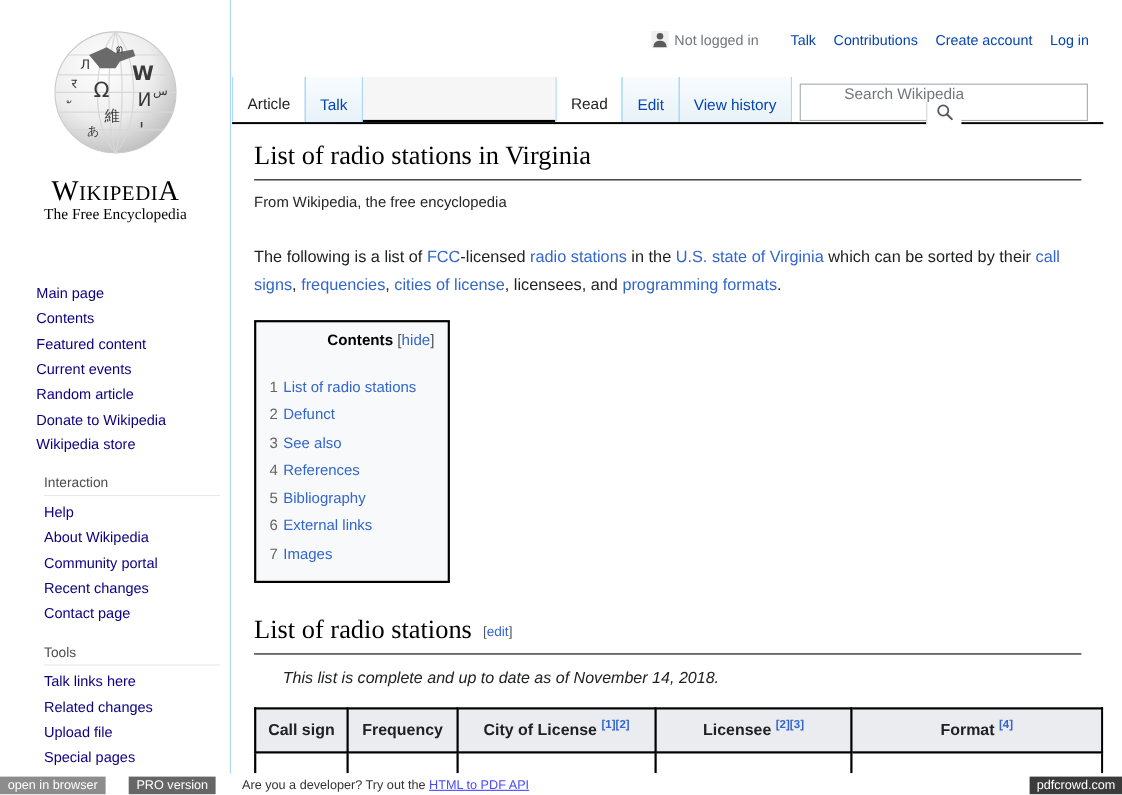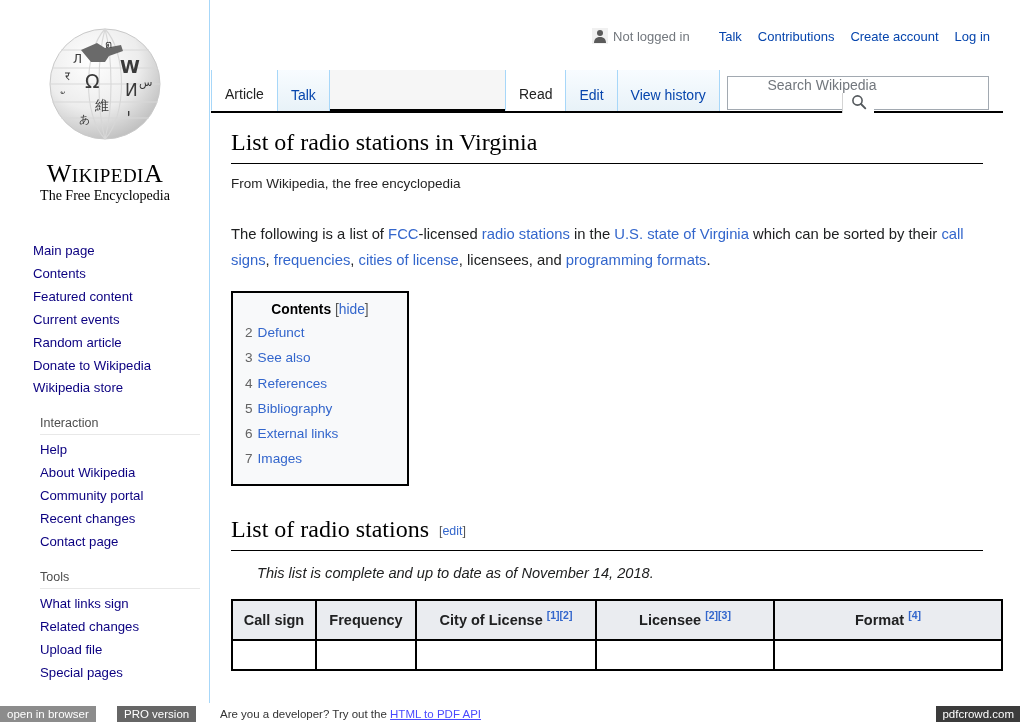--- a/index.html
+++ b/index.html
@@ -70,21 +70,21 @@
   .portal-list { list-style: none; margin: 0; padding: 0; }
   .portal-list li { margin: 0; padding: 0; }
   .portal-list a {
     display: block;
     color: #0b0080;
     font-size: 13.2px;
     line-height: 22.9px;
     text-decoration: none;
     white-space: nowrap;
   }
-  #first-portal { margin-top: 40px; padding-left: 33px; }
+  #first-portal { margin-top: 56px; padding-left: 33px; }
 
   
   #user-bar {
     position: absolute;
     left: 560px; top: 28px;
     width: 430px;
     height: 24px;
     text-align: right;
     font-size: 13px;
   }
@@ -224,25 +224,25 @@
 
   
   #toc {
     margin-top: 18px;
     width: 178px;
     border: 2px solid #000;
     background: #f8f9fa;
     padding: 9px 12px 12px 12px;
   }
   #toc-title {
-    text-align: center;
+    text-align: right;
     font-size: 13.8px;
     font-weight: bold;
     color: #000;
-    margin-bottom: 3px;
+    margin-bottom: 22px;
   }
   #toc-title .brk { font-weight: normal; color: #555; }
   #toc-title .hide { color: #3366cc; font-weight: normal; cursor: pointer; }
   #toc ul { list-style: none; margin: 0; padding: 0; }
   #toc li {
     font-size: 13.6px;
     line-height: 25.3px;
     color: #646464;
     white-space: nowrap;
   }
@@ -450,21 +450,21 @@
         <li>
             <a>Contact page</a>
           </li>
       </ul>
     </div>
 
     <div class="nav-portal">
       <div class="portal-heading">Tools</div>
       <ul class="portal-list">
         <li>
-            <a>What links sign</a>
+            <a>Talk links here</a>
           </li>
         <li>
             <a>Related changes</a>
           </li>
         <li>
             <a>Upload file</a>
           </li>
         <li>
             <a>Special pages</a>
           </li>
@@ -523,20 +523,21 @@
     <p id="intro">
       <span>The following is a list of </span><a class="wlink">FCC</a><span>-licensed </span><a class="wlink">radio stations</a><span> in the </span><a class="wlink">U.S. state of Virginia</a><span> which can be sorted by their </span><a class="wlink">call signs</a><span>, </span><a class="wlink">frequencies</a><span>, </span><a class="wlink">cities of license</a><span>, licensees, and </span><a class="wlink">programming formats</a><span>.</span>
     </p>
 
     <div id="toc">
       <div id="toc-title">
         <span>Contents</span>
         <span class="brk">[</span><span class="hide">hide</span><span class="brk">]</span>
       </div>
       <ul>
+        <li><span class="num">1</span><a>List of radio stations</a></li>
         <li><span class="num">2</span><a>Defunct</a></li>
         <li><span class="num">3</span><a>See also</a></li>
         <li><span class="num">4</span><a>References</a></li>
         <li><span class="num">5</span><a>Bibliography</a></li>
         <li><span class="num">6</span><a>External links</a></li>
         <li><span class="num">7</span><a>Images</a></li>
       </ul>
     </div>
 
     <h2 class="section">

